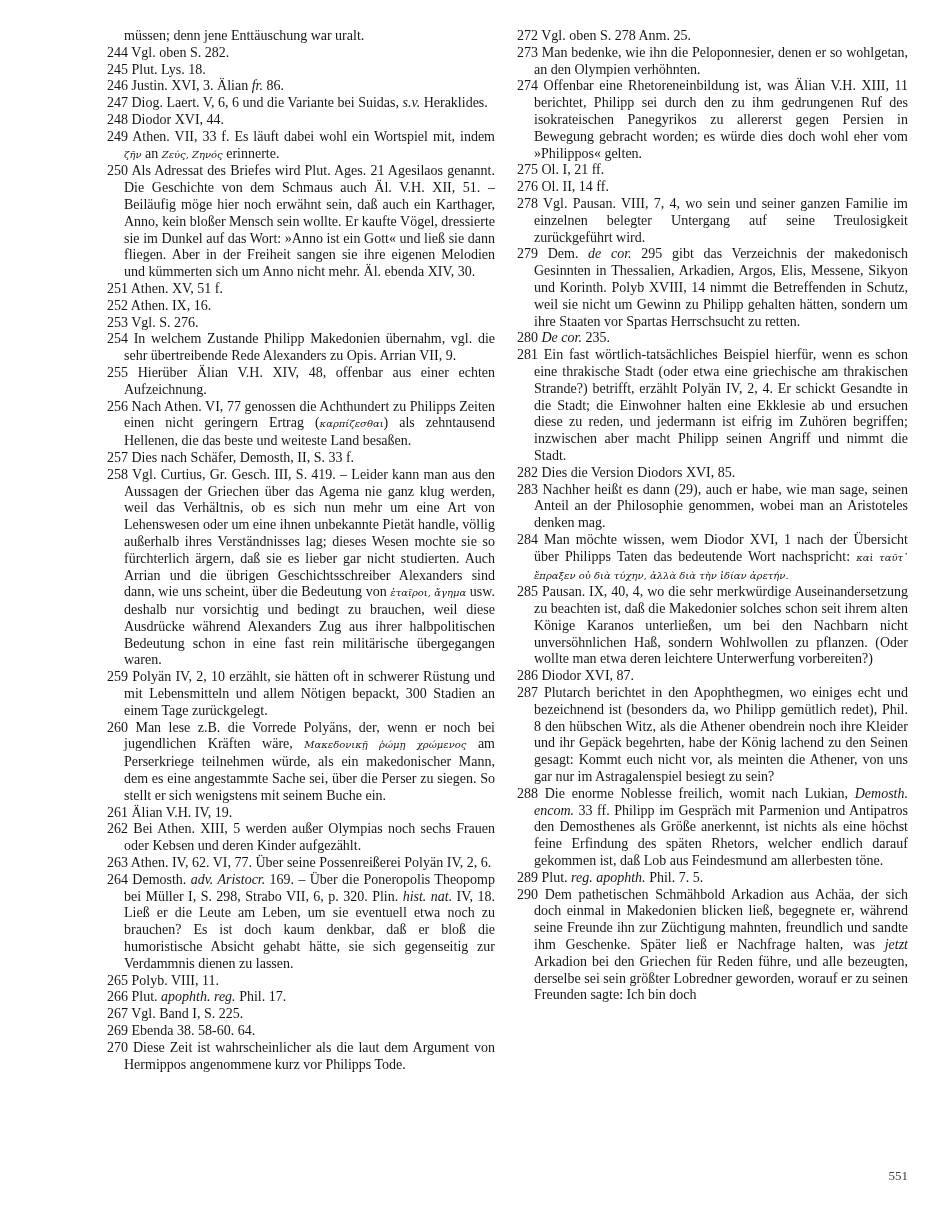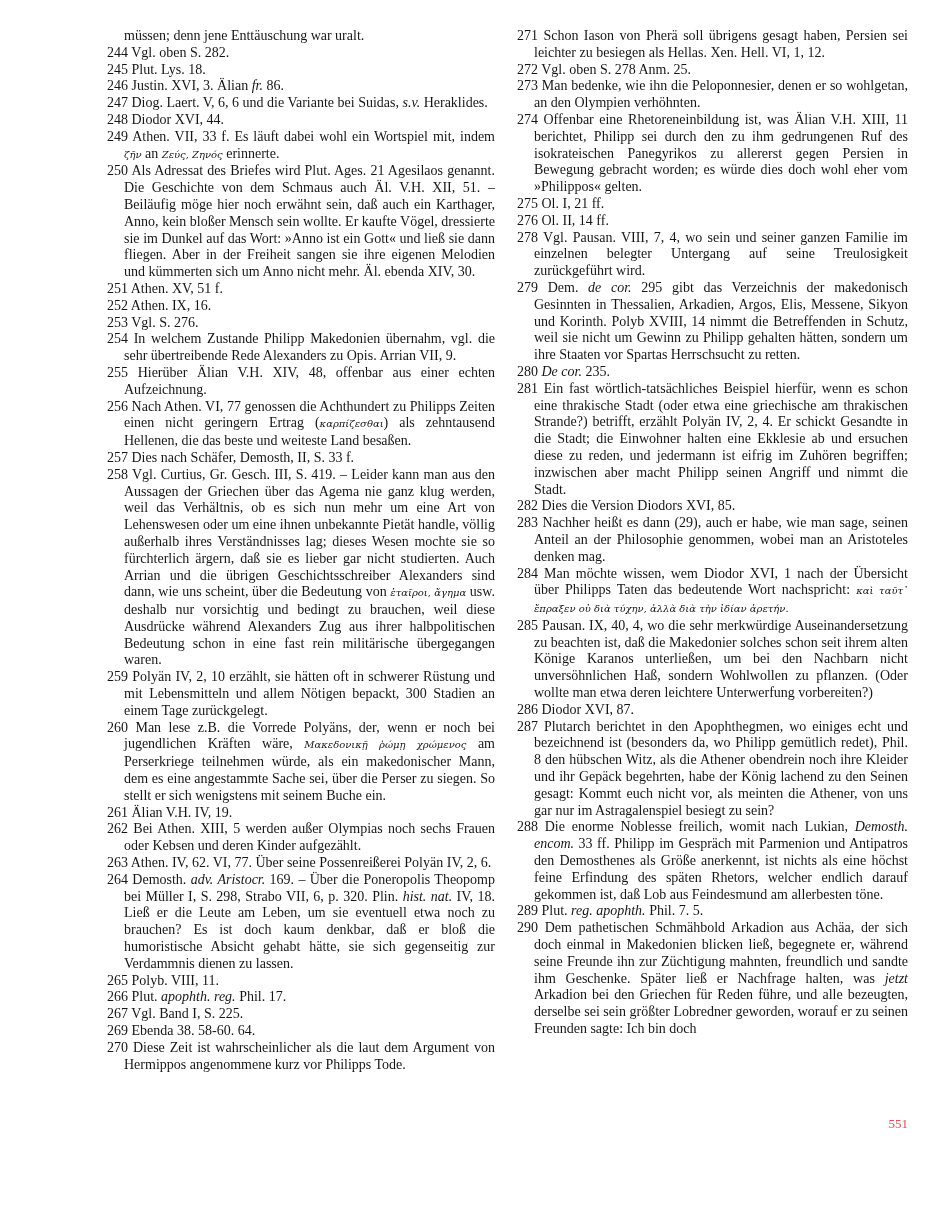--- a/index.html
+++ b/index.html
@@ -33,24 +33,24 @@
     text-align: justify;
   }
   .note.cont { text-indent: 0; }
   .num { white-space: pre; }
   .it { font-style: italic; }
   .gr { font-style: italic; font-family: "DejaVu Serif", serif; font-size: 10px; }
   .page-number {
     position: absolute;
     left: 517px;
     width: 391px;
-    top: 1116px;
+    top: 1168px;
     text-align: right;
     font-size: 13px;
-    color: #ef4444;
+    color: #404040;
   }
 </style>
 </head>
 <body>
 
 <div class="page">
   <div class="col col-left">
       <p class="note cont"><span>müssen; denn jene Enttäuschung war uralt.</span></p>
       <p class="note"><span class="num">244 </span><span>Vgl. oben S. 282.</span></p>
       <p class="note"><span class="num">245 </span><span>Plut. Lys. 18.</span></p>
@@ -73,21 +73,20 @@
       <p class="note"><span class="num">262 </span><span>Bei Athen. XIII, 5 werden außer Olympias noch sechs Frauen oder Kebsen und deren Kinder aufgezählt.</span></p>
       <p class="note"><span class="num">263 </span><span>Athen. IV, 62. VI, 77. Über seine Possenreißerei Polyän IV, 2, 6.</span></p>
       <p class="note"><span class="num">264 </span><span>Demosth. </span><span class="it">adv. Aristocr.</span><span> 169. – Über die Poneropolis Theopomp bei Müller I, S. 298, Strabo VII, 6, p. 320. Plin. </span><span class="it">hist. nat.</span><span> IV, 18. Ließ er die Leute am Leben, um sie eventuell etwa noch zu brauchen? Es ist doch kaum denkbar, daß er bloß die humoristische Absicht gehabt hätte, sie sich gegenseitig zur Verdammnis dienen zu lassen.</span></p>
       <p class="note"><span class="num">265 </span><span>Polyb. VIII, 11.</span></p>
       <p class="note"><span class="num">266 </span><span>Plut. </span><span class="it">apophth. reg.</span><span> Phil. 17.</span></p>
       <p class="note"><span class="num">267 </span><span>Vgl. Band I, S. 225.</span></p>
       <p class="note"><span class="num">269 </span><span>Ebenda 38. 58-60. 64.</span></p>
       <p class="note"><span class="num">270 </span><span>Diese Zeit ist wahrscheinlicher als die laut dem Argument von Hermippos angenommene kurz vor Philipps Tode.</span></p>
     </div>
   <div class="col col-right">
-      <p class="note"><span class="num">271 </span><span>Schon Iason von Pherä soll übrigens gesagt haben, Persien sei leichter zu besiegen als Hellas. Xen. Hell. VI, 1, 12.</span></p>
       <p class="note"><span class="num">272 </span><span>Vgl. oben S. 278 Anm. 25.</span></p>
       <p class="note"><span class="num">273 </span><span>Man bedenke, wie ihn die Peloponnesier, denen er so wohlgetan, an den Olympien verhöhnten.</span></p>
       <p class="note"><span class="num">274 </span><span>Offenbar eine Rhetoreneinbildung ist, was Älian V.H. XIII, 11 berichtet, Philipp sei durch den zu ihm gedrungenen Ruf des isokrateischen Panegyrikos zu allererst gegen Persien in Bewegung gebracht worden; es würde dies doch wohl eher vom »Philippos« gelten.</span></p>
       <p class="note"><span class="num">275 </span><span>Ol. I, 21 ff.</span></p>
       <p class="note"><span class="num">276 </span><span>Ol. II, 14 ff.</span></p>
       <p class="note"><span class="num">278 </span><span>Vgl. Pausan. VIII, 7, 4, wo sein und seiner ganzen Familie im einzelnen belegter Untergang auf seine Treulosigkeit zurückgeführt wird.</span></p>
       <p class="note"><span class="num">279 </span><span>Dem. </span><span class="it">de cor.</span><span> 295 gibt das Verzeichnis der makedonisch Gesinnten in Thessalien, Arkadien, Argos, Elis, Messene, Sikyon und Korinth. Polyb XVIII, 14 nimmt die Betreffenden in Schutz, weil sie nicht um Gewinn zu Philipp gehalten hätten, sondern um ihre Staaten vor Spartas Herrschsucht zu retten.</span></p>
       <p class="note"><span class="num">280 </span><span class="it">De cor.</span><span> 235.</span></p>
       <p class="note"><span class="num">281 </span><span>Ein fast wörtlich-tatsächliches Beispiel hierfür, wenn es schon eine thrakische Stadt (oder etwa eine griechische am thrakischen Strande?) betrifft, erzählt Polyän IV, 2, 4. Er schickt Gesandte in die Stadt; die Einwohner halten eine Ekklesie ab und ersuchen diese zu reden, und jedermann ist eifrig im Zuhören begriffen; inzwischen aber macht Philipp seinen Angriff und nimmt die Stadt.</span></p>
       <p class="note"><span class="num">282 </span><span>Dies die Version Diodors XVI, 85.</span></p>

